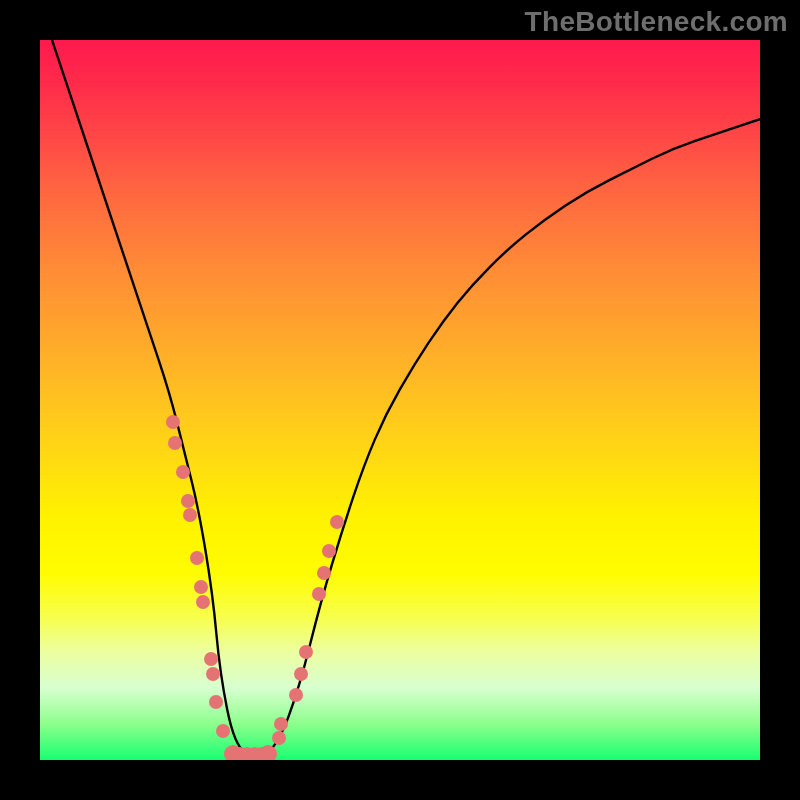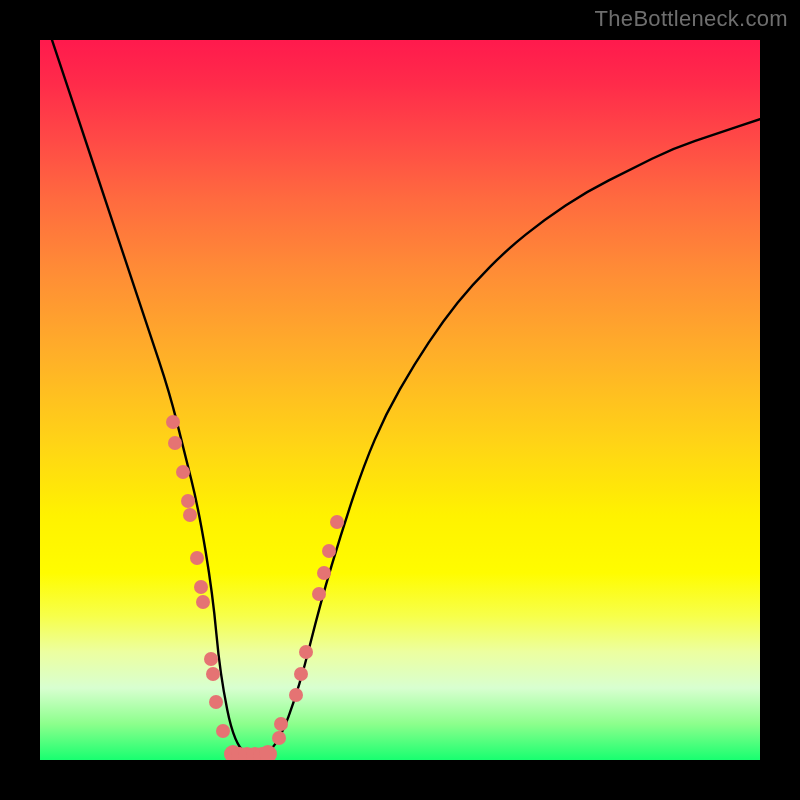--- a/index.html
+++ b/index.html
@@ -48,22 +48,22 @@
       #d8ffd0 90%,
       #8cff8c 95%,
       #18ff70 100%
     );
   }
   .watermark {
     position: absolute;
     top: 6px;
     right: 12px;
     color: #6e6e6e;
-    font-size: 22px;
-    font-weight: 400;
+    font-size: 28px;
+    font-weight: 700;
     letter-spacing: 0.3px;
   }
   .curve-svg {
     position: absolute;
     left: 0;
     top: 0;
     width: 100%;
     height: 100%;
     pointer-events: none;
   }

